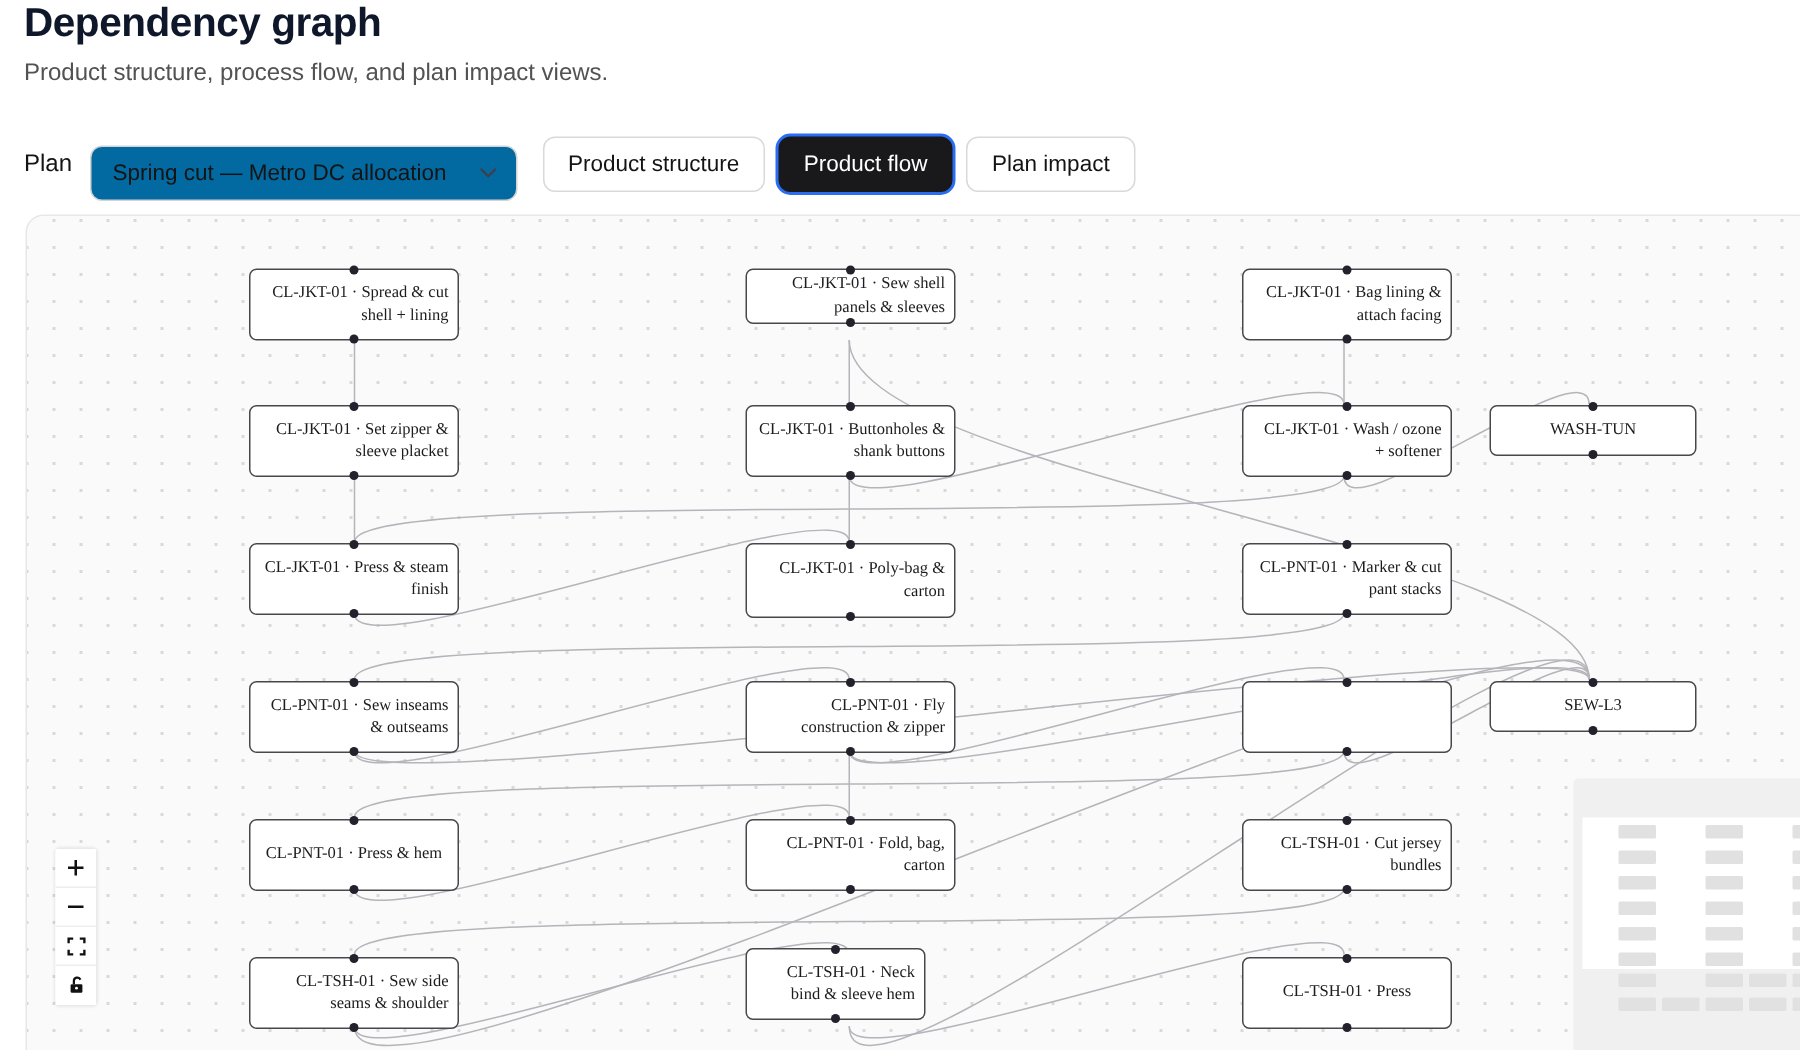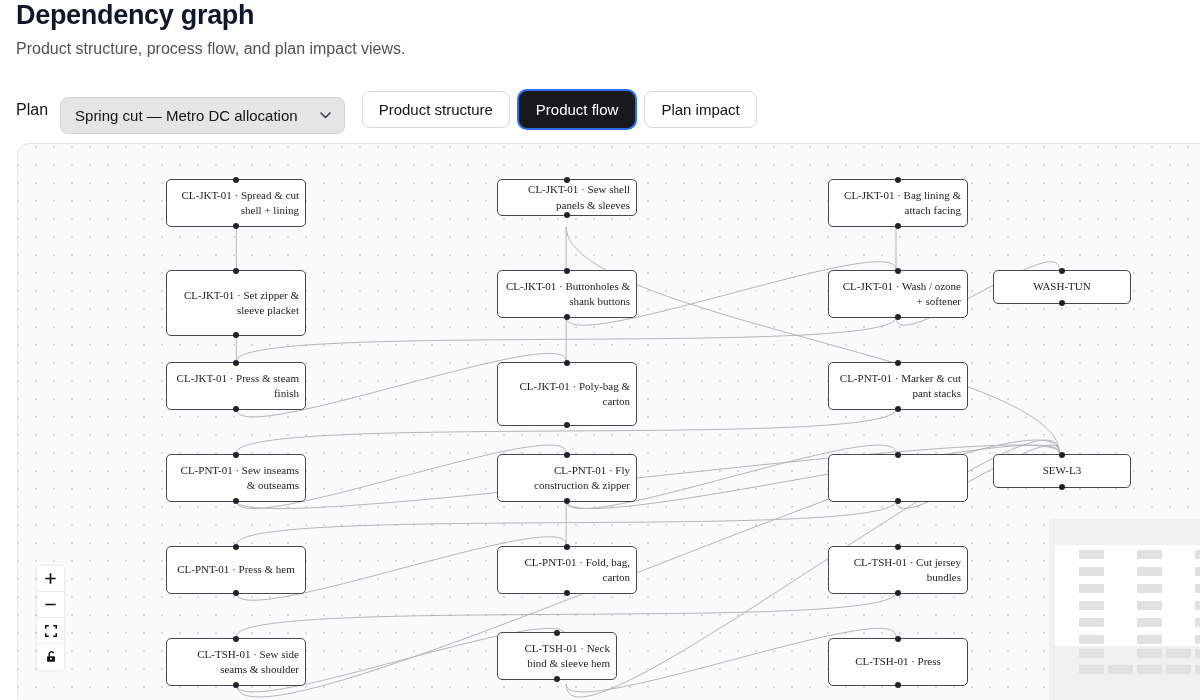--- a/index.html
+++ b/index.html
@@ -11,21 +11,21 @@
     position: relative;
   }
   
   .header { padding: 0 16px; }
   .page-title { font-size: 27px; font-weight: 700; letter-spacing: -0.3px; color: #0f172a; padding-top: 0; }
   .page-subtitle { font-size: 16px; color: #525252; margin-top: 9px; }
   .toolbar { display: flex; align-items: center; margin-top: 33px; height: 37px; }
   .plan-label { font-size: 16px; color: #141414; margin-right: 12px; }
   .select {
     height: 37px; display: inline-flex; align-items: center; gap: 22px;
-    border: 1px solid #d4d4d4; border-radius: 8px; background: #e5e5e5;
+    border: 1px solid #d4d4d4; border-radius: 8px; background: #0369a1;
     padding: 0 13px 0 14px; font-size: 15px; color: #141414; cursor: pointer;
     margin-right: 17px;
     margin-top: 12px;
   }
   .select svg { display: block; }
   .tabs { display: inline-flex; gap: 9px; }
   .tab-btn {
     height: 37px; padding: 0 16px; border-radius: 8px; border: 1px solid #d9d9d9;
     background: #fff; color: #141414; font-size: 15px; font-family: inherit; cursor: pointer;
     white-space: nowrap;
@@ -136,21 +136,21 @@
       <div class="node" style="left: 479px; top: 35px; width: 140px; height: 37px;">
         <span>CL-JKT-01 · Sew shell panels &amp; sleeves</span>
         <i class="handle top"></i>
         <i class="handle bottom"></i>
       </div>
       <div class="node" style="left: 810px; top: 35px; width: 140px; height: 48px;">
         <span>CL-JKT-01 · Bag lining &amp; attach facing</span>
         <i class="handle top"></i>
         <i class="handle bottom"></i>
       </div>
-      <div class="node" style="left: 148px; top: 126px; width: 140px; height: 66px;">
+      <div class="node" style="left: 148px; top: 126px; width: 140px; height: 48px;">
         <span>CL-JKT-01 · Set zipper &amp; sleeve placket</span>
         <i class="handle top"></i>
         <i class="handle bottom"></i>
       </div>
       <div class="node" style="left: 479px; top: 126px; width: 140px; height: 48px;">
         <span>CL-JKT-01 · Buttonholes &amp; shank buttons</span>
         <i class="handle top"></i>
         <i class="handle bottom"></i>
       </div>
       <div class="node" style="left: 810px; top: 126px; width: 140px; height: 48px;">
@@ -161,21 +161,21 @@
       <div class="node" style="left: 975px; top: 126px; width: 138px; height: 34px;">
         <span>WASH-TUN</span>
         <i class="handle top"></i>
         <i class="handle bottom"></i>
       </div>
       <div class="node" style="left: 148px; top: 218px; width: 140px; height: 48px;">
         <span>CL-JKT-01 · Press &amp; steam finish</span>
         <i class="handle top"></i>
         <i class="handle bottom"></i>
       </div>
-      <div class="node" style="left: 479px; top: 218px; width: 140px; height: 64px;">
+      <div class="node" style="left: 479px; top: 218px; width: 140px; height: 50px;">
         <span>CL-JKT-01 · Poly-bag &amp; carton</span>
         <i class="handle top"></i>
         <i class="handle bottom"></i>
       </div>
       <div class="node" style="left: 810px; top: 218px; width: 140px; height: 48px;">
         <span>CL-PNT-01 · Marker &amp; cut pant stacks</span>
         <i class="handle top"></i>
         <i class="handle bottom"></i>
       </div>
       <div class="node" style="left: 148px; top: 310px; width: 140px; height: 48px;">

